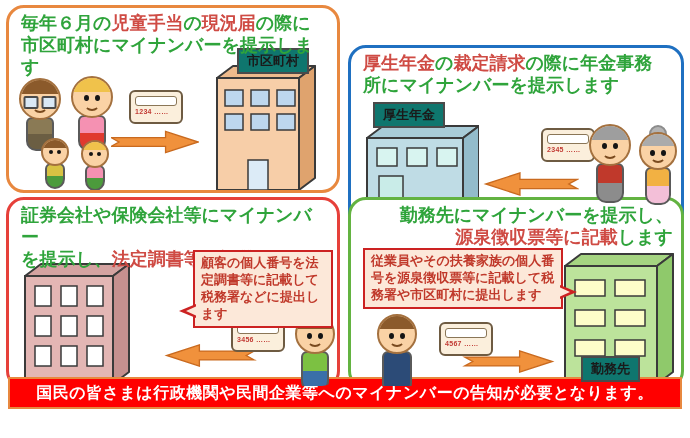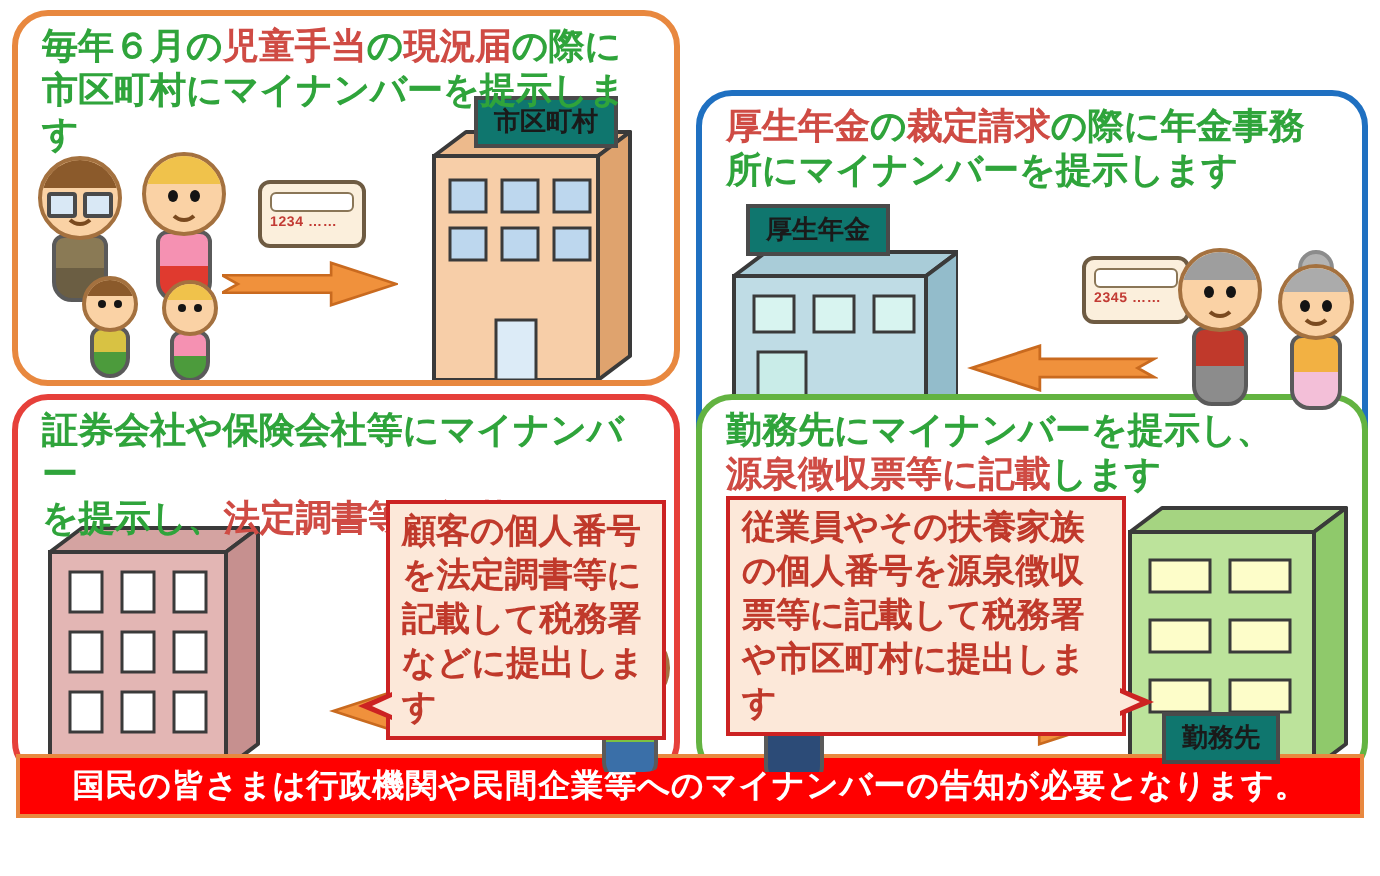--- a/index.html
+++ b/index.html
@@ -8,21 +8,21 @@
 
   
   .panel{position:absolute;background:#fff;border-radius:18px;box-sizing:border-box;overflow:hidden;}
   #p1{left:6px;top:5px;width:334px;height:188px;border:3px solid #E8883F;}
   #p2{left:348px;top:5px;width:336px;height:188px;border:3px solid #1F70C1;margin-top:40px;}
   #p3{left:6px;top:197px;width:334px;height:192px;border:3px solid #E6403A;}
   #p4{left:348px;top:197px;width:336px;height:192px;border:3px solid #63B341;}
 
   .panel-title{position:absolute;left:12px;top:5px;right:8px;font-size:18px;font-weight:bold;
                line-height:1.22;white-space:pre-line;letter-spacing:0px;z-index:4;}
-  #p4 .panel-title{text-align:left;}
+  #p4 .panel-title{text-align:right;}
   .seg-g{color:#2FA43B;}
   .seg-r{color:#CF4B44;}
 
   
   .banner{position:absolute;left:8px;top:377px;width:674px;height:32px;background:#FF0000;
           border:2px solid #E8883F;box-sizing:border-box;display:flex;align-items:center;
           justify-content:center;color:#fff;font-weight:bold;font-size:16px;letter-spacing:0.5px;}
 
   
   .sign{position:absolute;background:#0f766e;border:2px solid #4A4A4A;font-weight:bold;font-size:13px;
@@ -32,21 +32,21 @@
   .card{position:absolute;width:54px;height:34px;background:#FBEFDC;border:2px solid #6E5B42;
         border-radius:6px;padding:4px 4px 0;box-sizing:border-box;z-index:3;}
   .card-stripe{height:8px;background:#fff;border:1px solid #8A7657;border-radius:3px;}
   .card-number{font-size:7px;font-weight:bold;color:#C23B34;margin-top:2px;white-space:nowrap;letter-spacing:0.3px;}
 
   
   .arrow{position:absolute;z-index:2;}
 
   
   .bubble{position:absolute;background:#FCE8D9;border:2px solid #CC2222;padding:3px 6px;
-          font-size:17px;font-weight:bold;color:#C0392B;line-height:1.3;z-index:4;box-sizing:border-box;}
+          font-size:13px;font-weight:bold;color:#C0392B;line-height:1.3;z-index:4;box-sizing:border-box;}
   .bubble::before{content:'';position:absolute;left:-16px;bottom:8px;border-top:7px solid transparent;
           border-bottom:7px solid transparent;border-right:17px solid #CC2222;}
   .bubble::after{content:'';position:absolute;left:-9px;bottom:10px;border-top:5px solid transparent;
           border-bottom:5px solid transparent;border-right:11px solid #FCE8D9;}
   .bubble.tail-right::before{left:auto;right:-16px;border-right:none;border-left:17px solid #CC2222;}
   .bubble.tail-right::after{left:auto;right:-9px;border-right:none;border-left:11px solid #FCE8D9;}
 
   
   .person{position:absolute;display:flex;flex-direction:column;align-items:center;z-index:3;}
   .p-head{position:relative;width:var(--head);height:var(--head);background:#FAD2A5;

